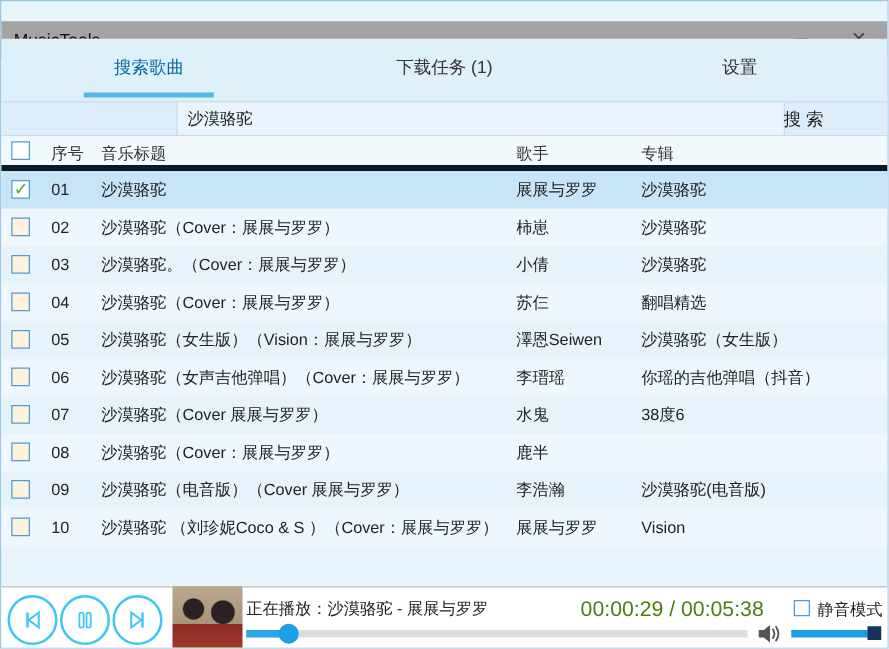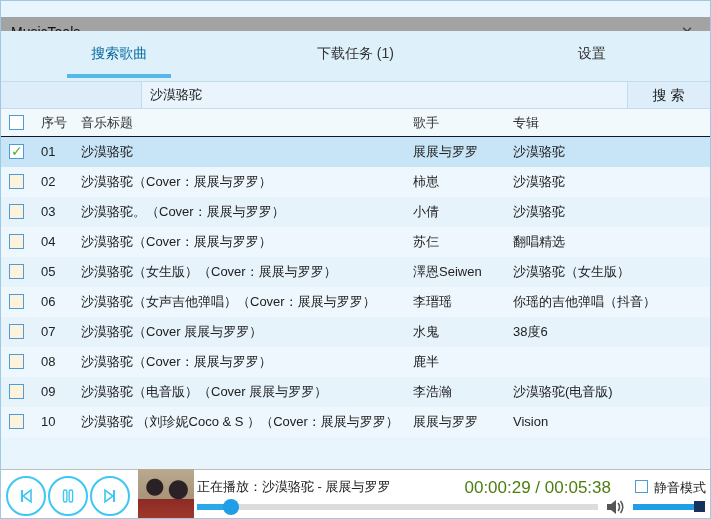--- a/index.html
+++ b/index.html
@@ -16,24 +16,24 @@
 
   
   .tabbar { position:absolute; left:0; top:30px; width:100%; height:50px; background:#def0fa; display:flex; }
   .tab { flex:1; text-align:center; line-height:44px; font-size:14px; color:#333; position:relative; cursor:pointer; }
   .tab.active { color:#0369a1; }
   .tab.active .underline { position:absolute; left:50%; margin-left:-52px; bottom:3px; width:104px; height:4px; background:#55b8e9; }
 
   
   .searchrow { position:absolute; left:0; top:80px; width:100%; height:28px; background:#ddeefa; border-top:1px solid #c3dcec; border-bottom:1px solid #c3dcec; }
   .search-input { position:absolute; left:140px; top:0; width:487px; height:26px; border:none; border-left:1px solid #c3dcec; border-right:1px solid #c3dcec; background:#e9f4fc; font-size:13px; color:#222; padding:0 8px; outline:none; font-family:inherit; }
-  .search-btn { position:absolute; right:0; top:0; width:83px; height:26px; line-height:26px; text-align:center; font-size:14px; color:#222; cursor:pointer; }
-
-  
-  .thead { position:absolute; left:0; top:108px; width:100%; height:28px; background:#f2f9fd; border-bottom:1px solid #0f172a; font-size:13px; color:#333; }
+  .search-btn { position:absolute; right:0; top:0; width:83px; height:26px; line-height:26px; text-align:left; font-size:14px; color:#222; cursor:pointer; }
+
+  
+  .thead { position:absolute; left:0; top:108px; width:100%; height:28px; background:#f2f9fd; border-bottom:5px solid #0f172a; font-size:13px; color:#333; }
   .rows { position:absolute; left:0; top:136px; width:100%; }
   .trow { position:relative; width:100%; height:30px; font-size:13px; color:#222; }
   .trow:nth-child(odd) { background:#e6f3fb; }
   .trow:nth-child(even) { background:#edf7fd; }
   .trow.sel { background:#c7e5f7;padding-left:17px; }
   .cell { position:absolute; top:0; line-height:30px; white-space:nowrap; overflow:hidden; }
   .thead .cell { line-height:28px; }
   .c-idx { left:40px; width:34px; }
   .c-title { left:80px; width:325px; }
   .c-artist { left:412px; width:96px; }
@@ -134,21 +134,21 @@
       <div class="trow">
         <span class="cb"></span>
         <span class="cell c-idx">04</span>
         <span class="cell c-title">沙漠骆驼（Cover：展展与罗罗）</span>
         <span class="cell c-artist">苏仨</span>
         <span class="cell c-album">翻唱精选</span>
       </div>
       <div class="trow">
         <span class="cb"></span>
         <span class="cell c-idx">05</span>
-        <span class="cell c-title">沙漠骆驼（女生版）（Cover：展展与罗罗）</span>
+        <span class="cell c-title">沙漠骆驼（女生版）（Vision：展展与罗罗）</span>
         <span class="cell c-album">沙漠骆驼（女生版）</span>
         <span class="cell c-artist">澤恩Seiwen</span>
       </div>
       <div class="trow">
         <span class="cb"></span>
         <span class="cell c-idx">06</span>
         <span class="cell c-title">沙漠骆驼（女声吉他弹唱）（Cover：展展与罗罗）</span>
         <span class="cell c-artist">李瑨瑶</span>
         <span class="cell c-album">你瑶的吉他弹唱（抖音）</span>
       </div>

